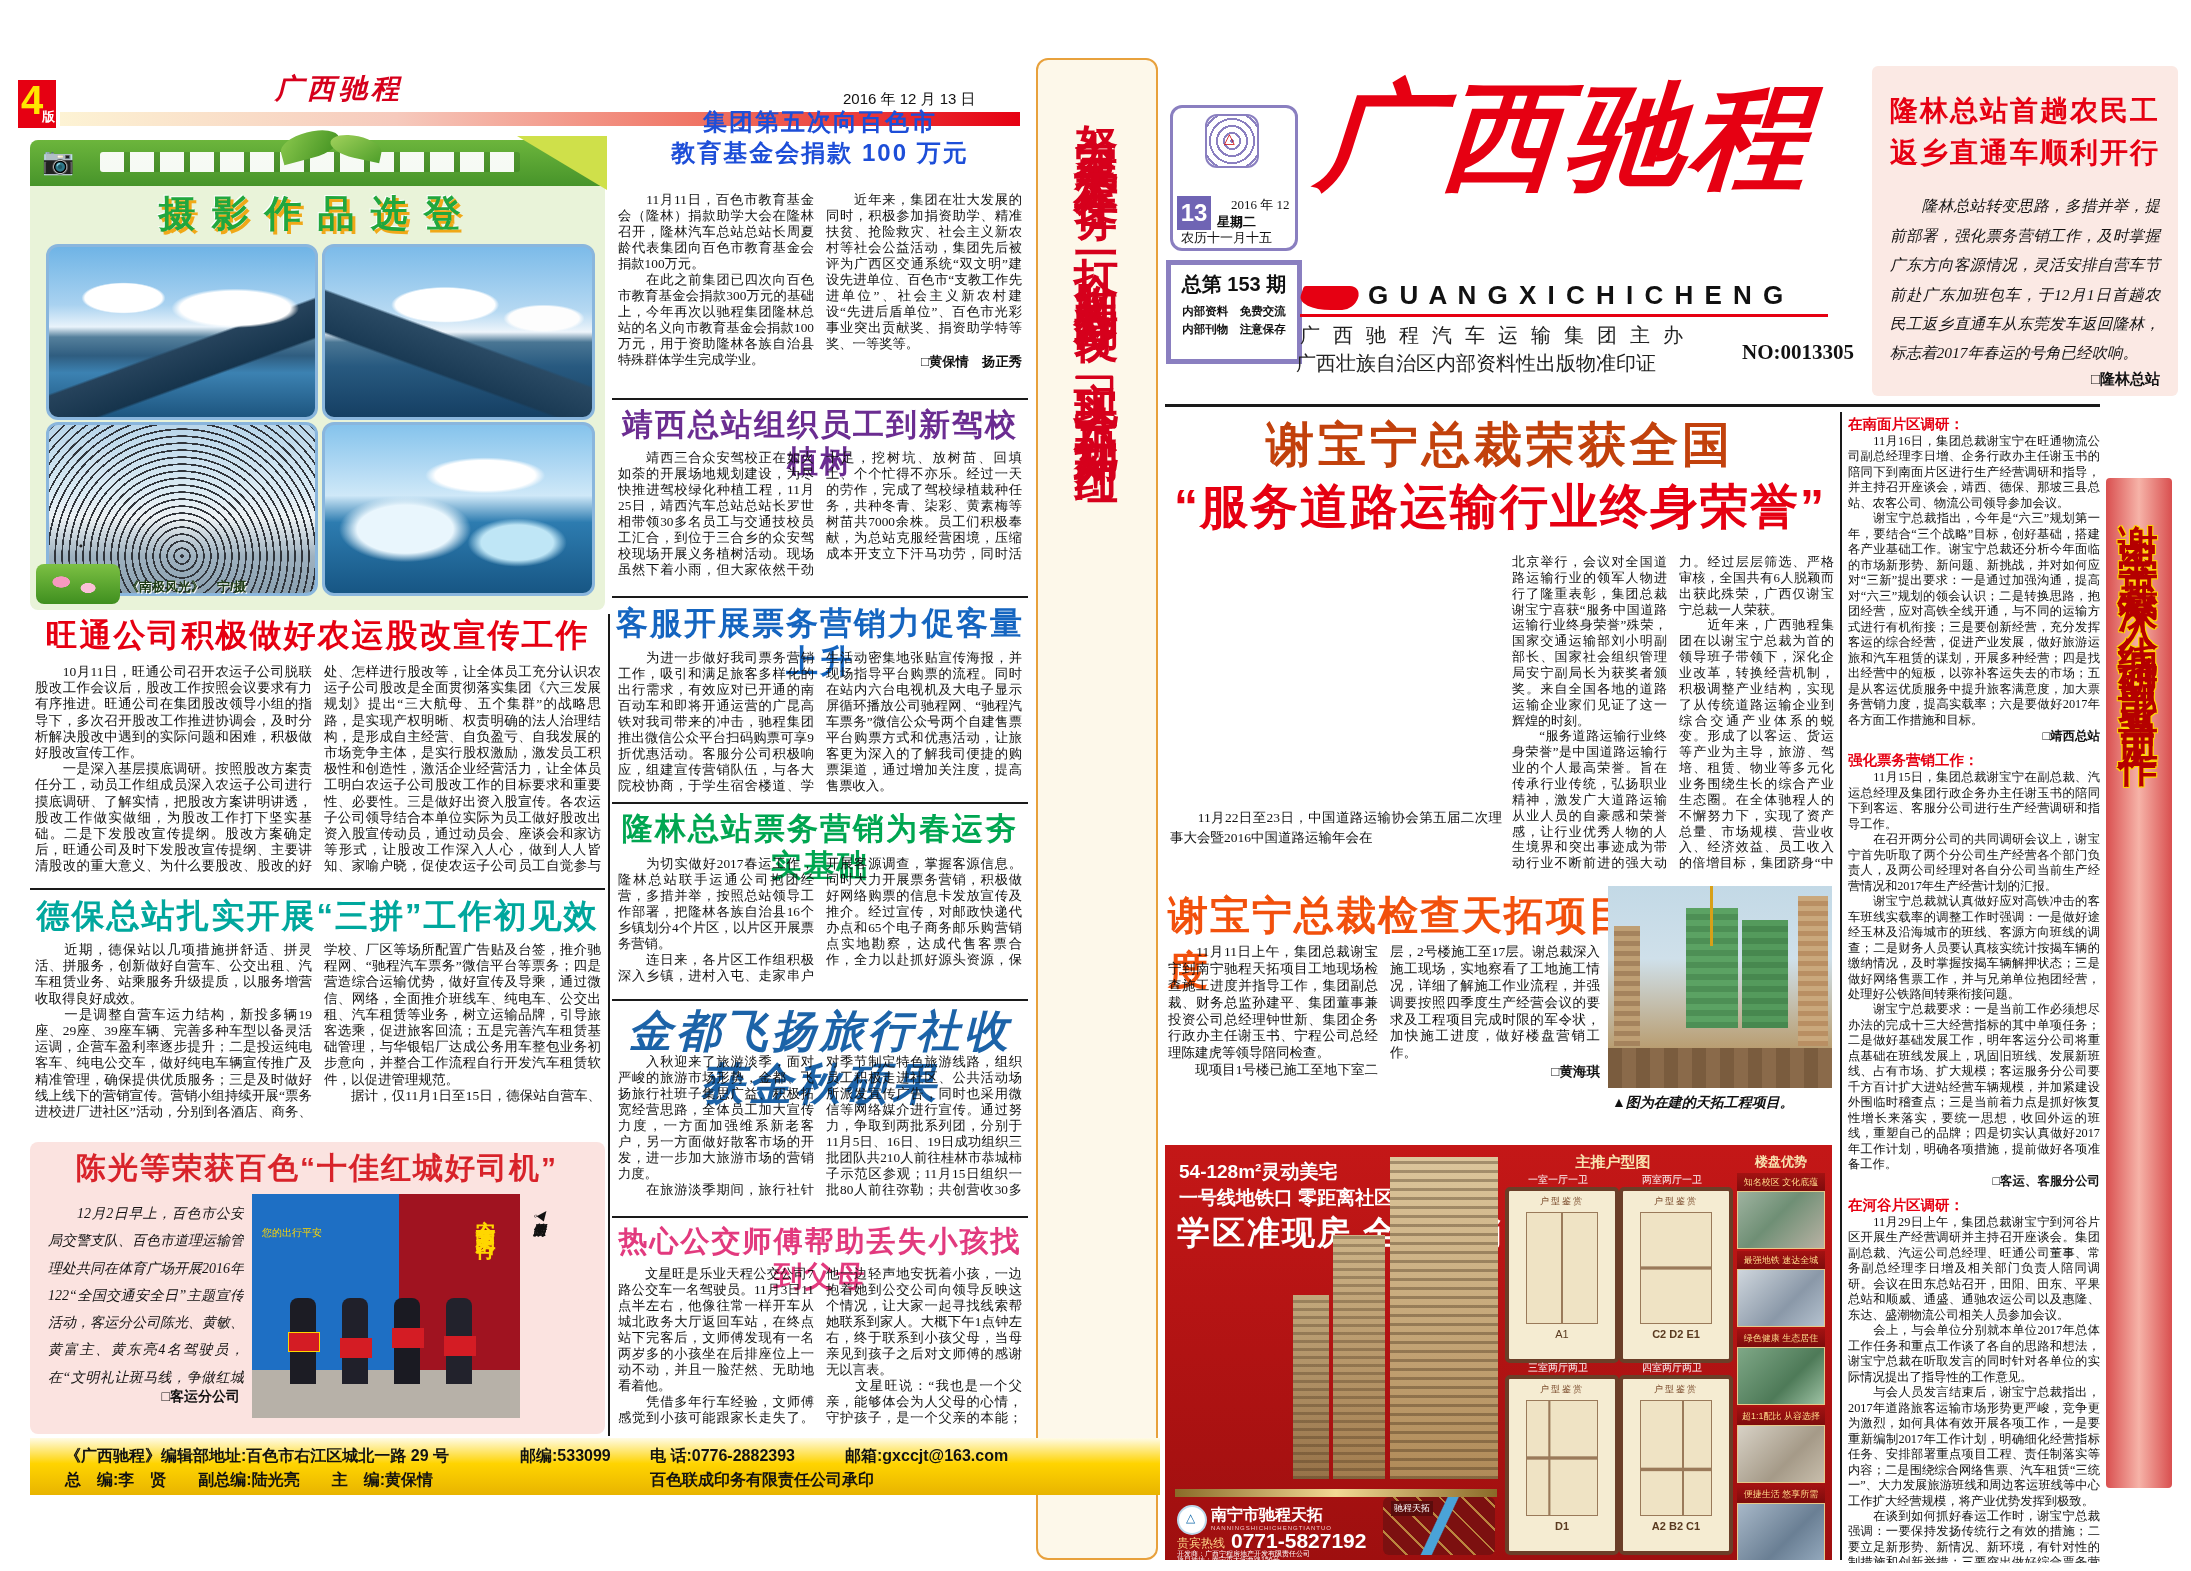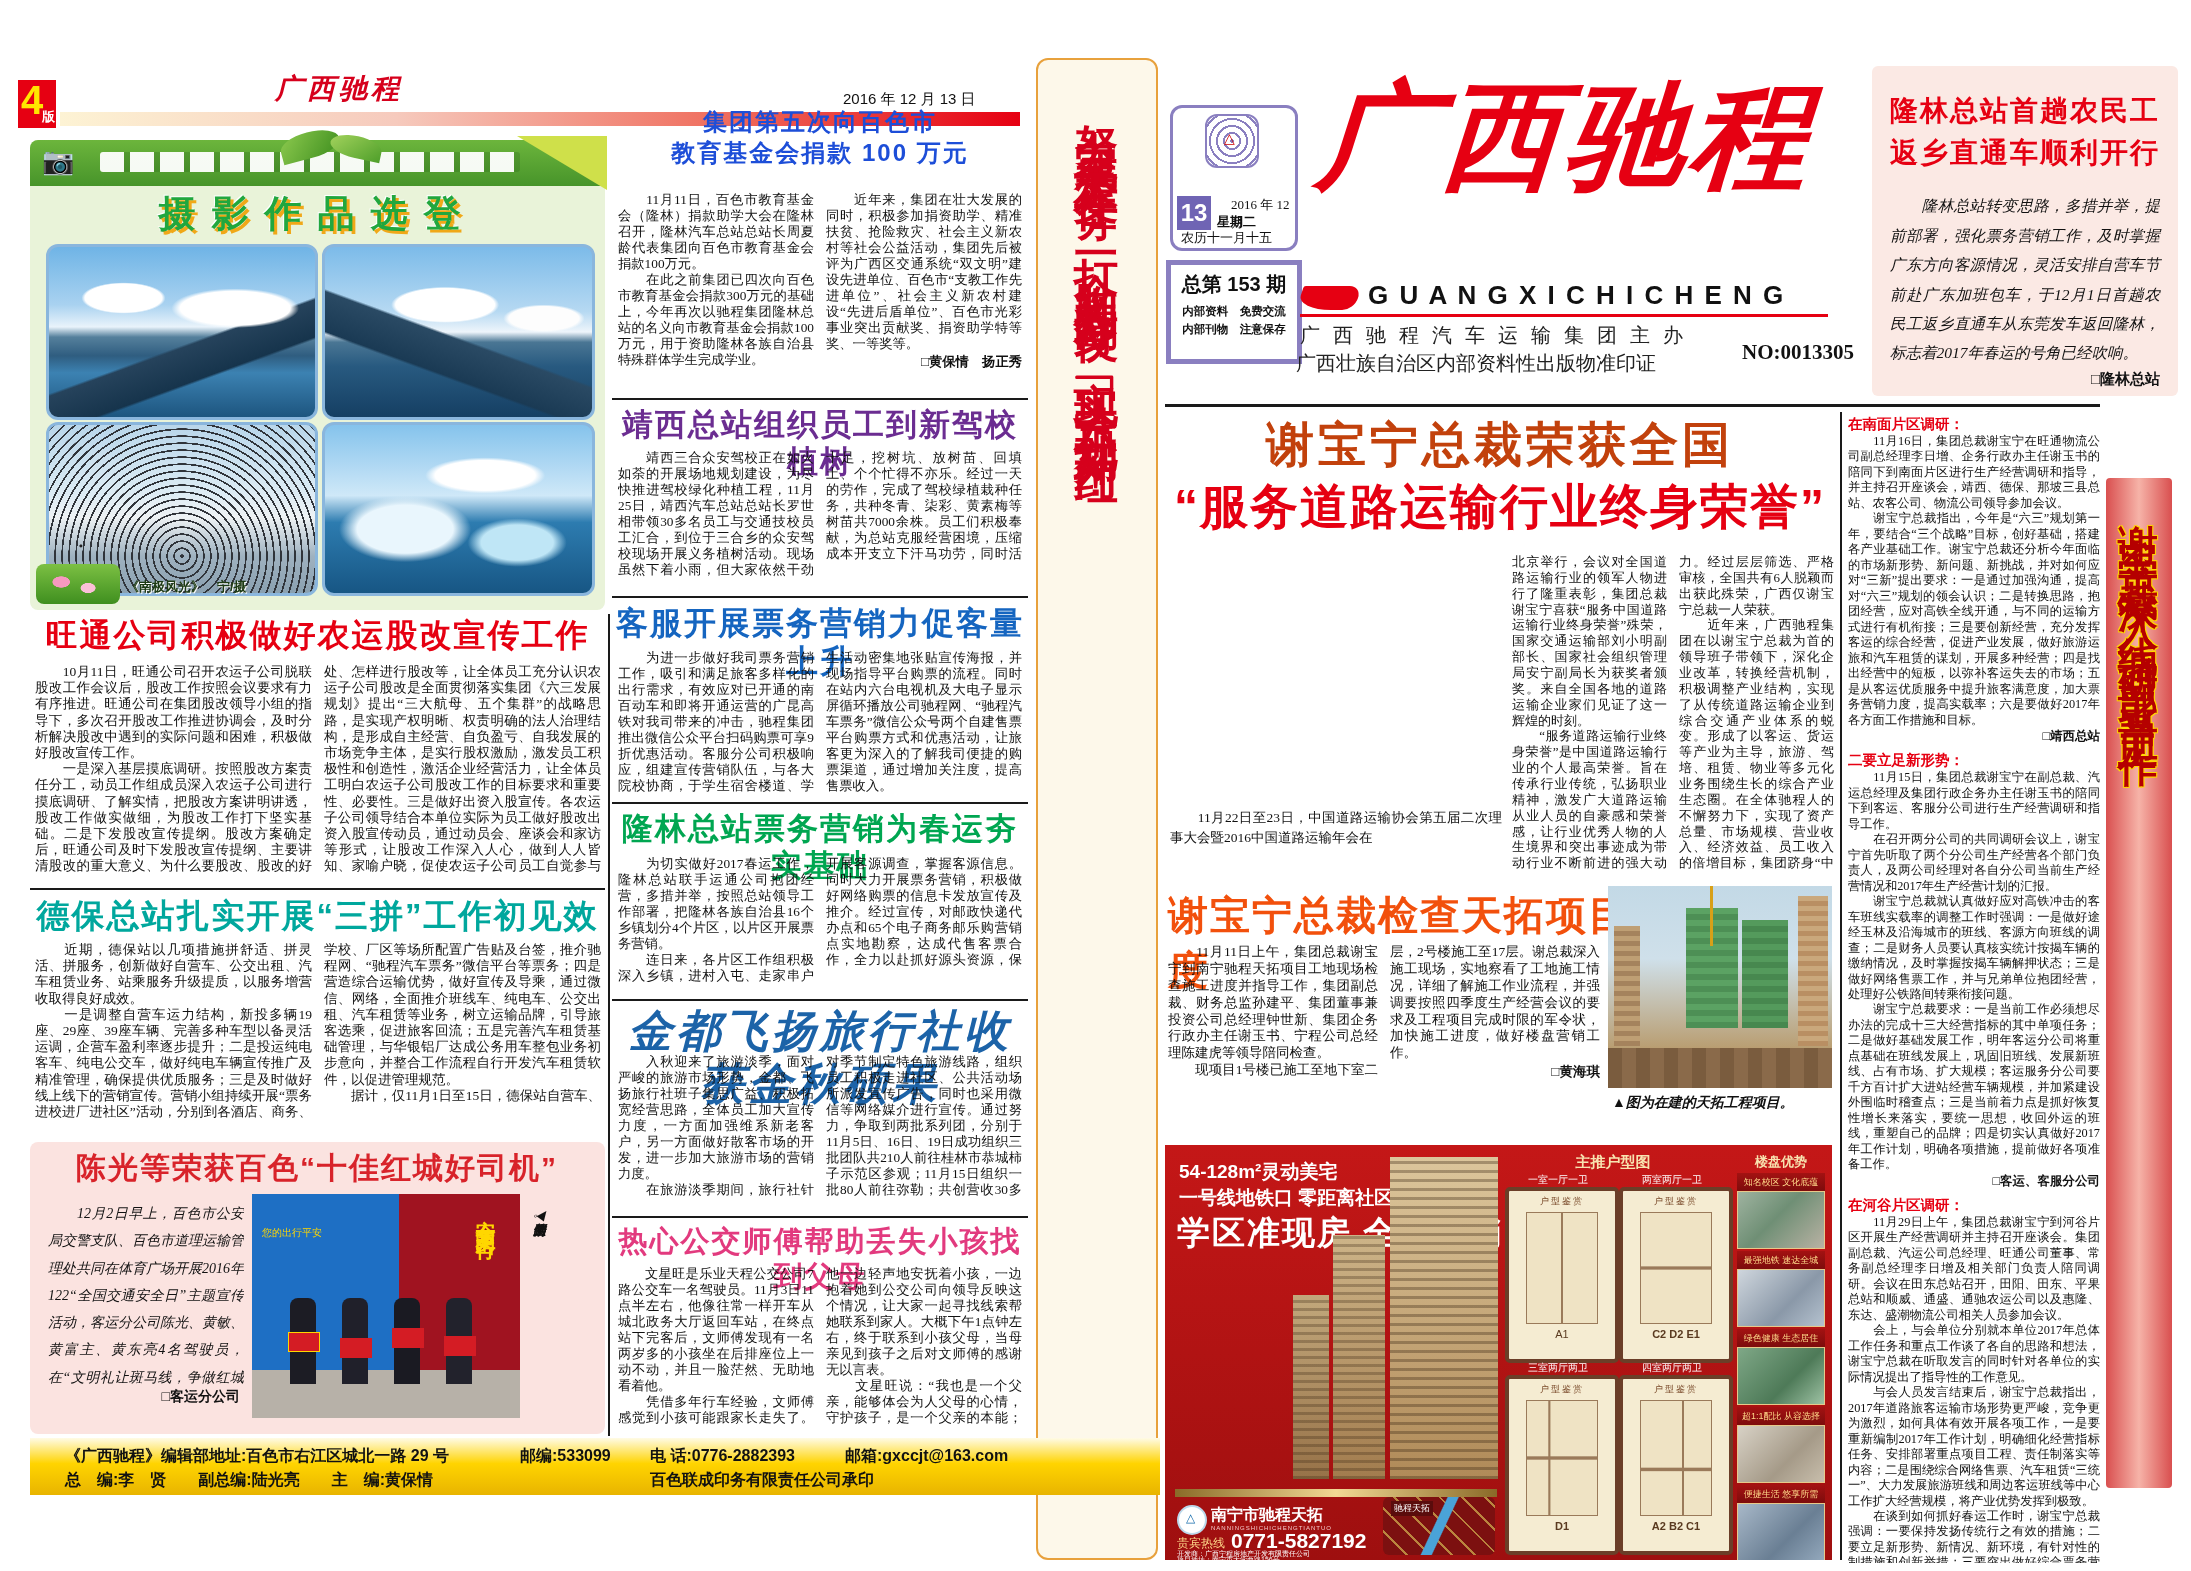--- a/index.html
+++ b/index.html
@@ -334,21 +334,21 @@
       <div class="feat-thumb" style="background:linear-gradient(135deg,#a8b8c8,#6a7f94 60%,#93a8bc);"></div>
     </div>
   </div>
 
   <div class="abs rule" style="left:1840px;top:412px;width:2px;height:1148px;"></div>
   <div class="abs" style="left:1848px;top:415px;width:252px;height:1148px;overflow:hidden;">
     <div style="color:#e60012;font-weight:bold;font-size:14.5px;">在南面片区调研：</div>
     <div class="serif txt" style="font-size:12.3px;line-height:1.26;text-align:justify;">　　11月16日，集团总裁谢宝宁在旺通物流公司副总经理李日增、企务行政办主任谢玉书的陪同下到南面片区进行生产经营调研和指导，并主持召开座谈会，靖西、德保、那坡三县总站、农客公司、物流公司领导参加会议。
 　　谢宝宁总裁指出，今年是“六三”规划第一年，要结合“三个战略”目标，创好基础，搭建各产业基础工作。谢宝宁总裁还分析今年面临的市场新形势、新问题、新挑战，并对如何应对“三新”提出要求：一是通过加强沟通，提高对“六三”规划的领会认识；二是转换思路，抱团经营，应对高铁全线开通，与不同的运输方式进行有机衔接；三是要创新经营，充分发挥客运的综合经营，促进产业发展，做好旅游运旅和汽车租赁的谋划，开展多种经营；四是找出经营中的短板，以弥补客运失去的市场；五是从客运优质服务中提升旅客满意度，加大票务营销力度，提高实载率；六是要做好2017年各方面工作措施和目标。</div>
     <div style="text-align:right;font-weight:bold;font-size:12.5px;">□靖西总站</div>
-    <div style="color:#e60012;font-weight:bold;font-size:14.5px;margin-top:6px;">二要立足新形势：</div>
+    <div style="color:#e60012;font-weight:bold;font-size:14.5px;margin-top:6px;">强化票务营销工作：</div>
     <div class="serif txt" style="font-size:12.3px;line-height:1.26;text-align:justify;">　　11月15日，集团总裁谢宝宁在副总裁、汽运总经理及集团行政企务办主任谢玉书的陪同下到客运、客服分公司进行生产经营调研和指导工作。
 　　在召开两分公司的共同调研会议上，谢宝宁首先听取了两个分公司生产经营各个部门负责人，及两公司经理对各自分公司当前生产经营情况和2017年生产经营计划的汇报。
 　　谢宝宁总裁就认真做好应对高铁冲击的客车班线实载率的调整工作时强调：一是做好途经玉林及沿海城市的班线、客源方向班线的调查；二是财务人员要认真核实统计按揭车辆的缴纳情况，及时掌握按揭车辆解押状态；三是做好网络售票工作，并与兄弟单位抱团经营，处理好公铁路间转乘衔接问题。
 　　谢宝宁总裁要求：一是当前工作必须想尽办法的完成十三大经营指标的其中单项任务；二是做好基础发展工作，明年客运分公司将重点基础在班线发展上，巩固旧班线、发展新班线、占有市场、扩大规模；客运服务分公司要千方百计扩大进站经营车辆规模，并加紧建设外围临时稽查点；三是当前着力点是抓好恢复性增长来落实，要统一思想，收回外运的班线，重塑自己的品牌；四是切实认真做好2017年工作计划，明确各项措施，提前做好各项准备工作。</div>
     <div style="text-align:right;font-weight:bold;font-size:12.5px;">□客运、客服分公司</div>
     <div style="color:#e60012;font-weight:bold;font-size:14.5px;margin-top:6px;">在河谷片区调研：</div>
     <div class="serif txt" style="font-size:12.3px;line-height:1.26;text-align:justify;">　　11月29日上午，集团总裁谢宝宁到河谷片区开展生产经营调研并主持召开座谈会。集团副总裁、汽运公司总经理、旺通公司董事、常务副总经理李日增及相关部门负责人陪同调研。会议在田东总站召开，田阳、田东、平果总站和顺威、通盛、通驰农运公司以及惠隆、东达、盛潮物流公司相关人员参加会议。
 　　会上，与会单位分别就本单位2017年总体工作任务和重点工作谈了各自的思路和想法，谢宝宁总裁在听取发言的同时针对各单位的实际情况提出了指导性的工作意见。
 　　与会人员发言结束后，谢宝宁总裁指出，2017年道路旅客运输市场形势更严峻，竞争更为激烈，如何具体有效开展各项工作，一是要重新编制2017年工作计划，明确细化经营指标任务、安排部署重点项目工程、责任制落实等内容；二是围绕综合网络售票、汽车租赁“三统一”、大力发展旅游班线和周边客运班线等中心工作扩大经营规模，将产业优势发挥到极致。
 　　在谈到如何抓好春运工作时，谢宝宁总裁强调：一要保持发扬传统行之有效的措施；二要立足新形势、新情况、新环境，有针对性的制措施和创新举措；三要突出做好综合票务营销，着力推动网上、微信购票等自助服务，提高旅客满意度。

